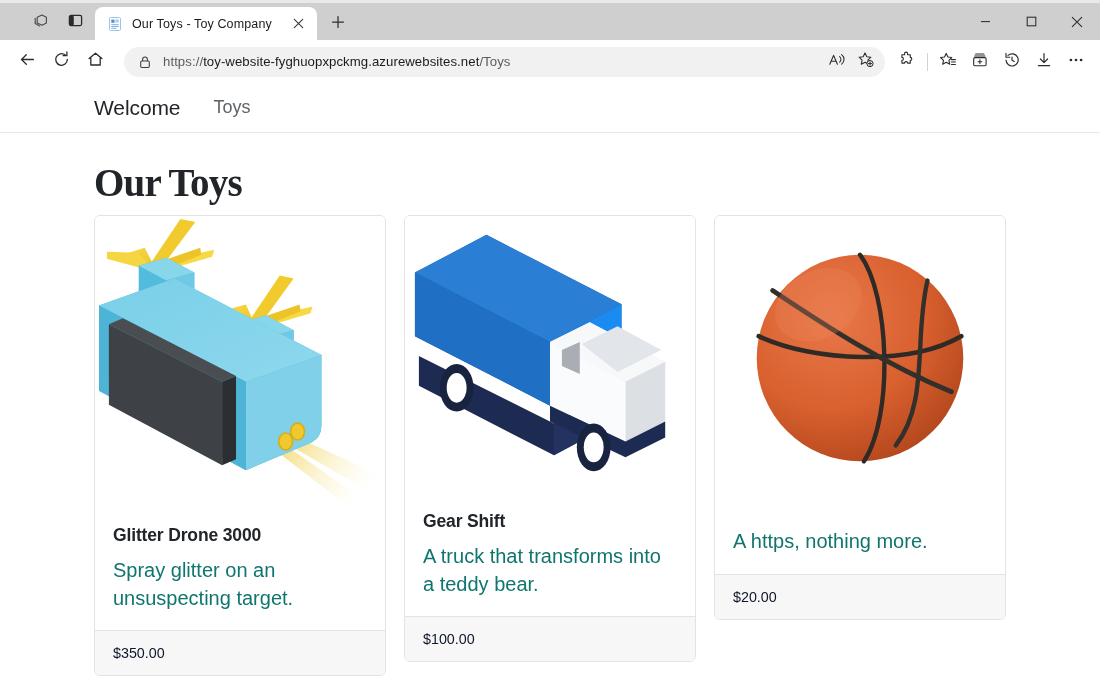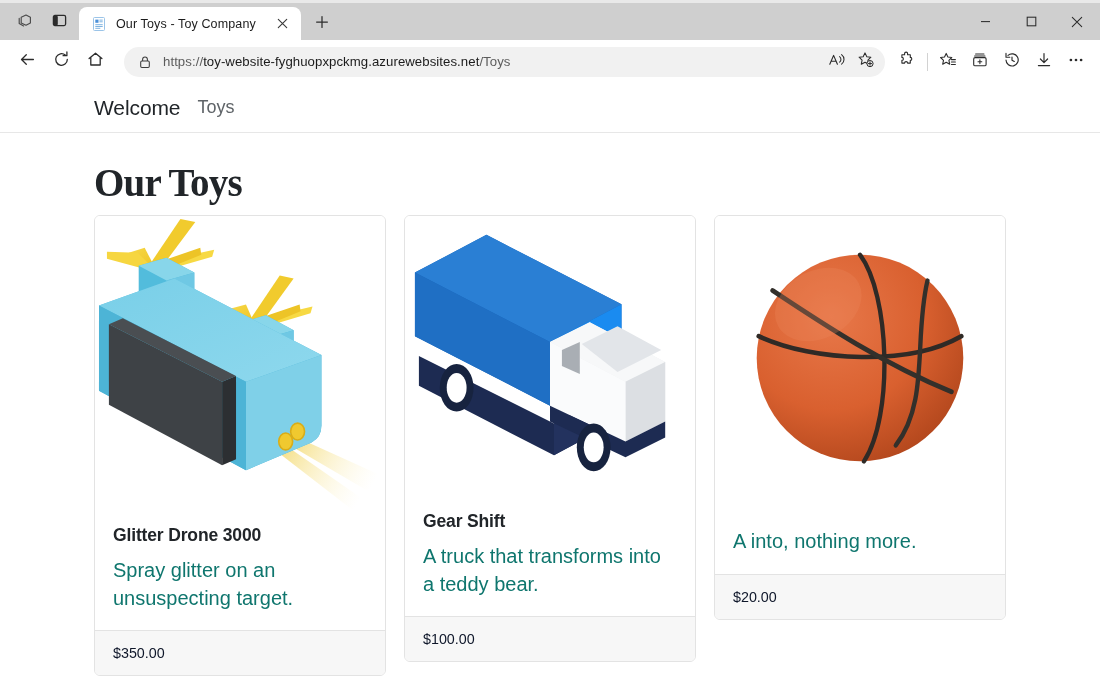--- a/index.html
+++ b/index.html
@@ -26,21 +26,21 @@
   }
 
   
   .tab-bar {
     height: 37px;
     flex: 0 0 auto;
     background: #cfcfcf;
     display: flex;
     align-items: flex-end;
     position: relative;
-    padding-left: 8px;
+    padding-left: 24px;
   }
   .titlebar-icon-btn {
     width: 34px; height: 30px;
     display: flex; align-items: center; justify-content: center;
     border-radius: 5px;
     margin-bottom: 3px;
     cursor: default;
   }
 
   .tab {
@@ -168,20 +168,21 @@
     position: relative;
   }
 
   .site-header {
     height: 50px;
     border-bottom: 1px solid #e7e7e7;
     display: flex;
     align-items: center;
     padding-left: 94px;
     background: #ffffff;
+    gap: 16px;
   }
   .brand {
     font-size: 21px;
     color: #212529;
     font-weight: 400;
     letter-spacing: -0.1px;
     cursor: default;
   }
   .nav-link {
     font-size: 18px;
@@ -570,21 +571,21 @@
               <path d="M44 120 C100 146 196 150 248 120" fill="none" stroke="#2f2a26" stroke-width="4.6" stroke-linecap="round"></path>
 
               <path d="M58 74 C112 110 170 148 238 176" fill="none" stroke="#33302b" stroke-width="4.8" stroke-linecap="round"></path>
 
               <path d="M214 64 C200 122 216 186 182 230" fill="none" stroke="#33302b" stroke-width="4.4" stroke-linecap="round"></path>
 
               <ellipse cx="104" cy="88" rx="46" ry="34" fill="#ee8a5c" opacity="0.28" transform="rotate(-28 104 88)"></ellipse>
             </svg>
           </div>
           <div class="card-body">
-            <div class="card-desc">A into, nothing more.</div>
+            <div class="card-desc">A https, nothing more.</div>
           </div>
           <div class="card-footer">$20.00</div>
         </div>
 
       </div>
     </div>
   </div>
 </div>
 
 </body></html>

